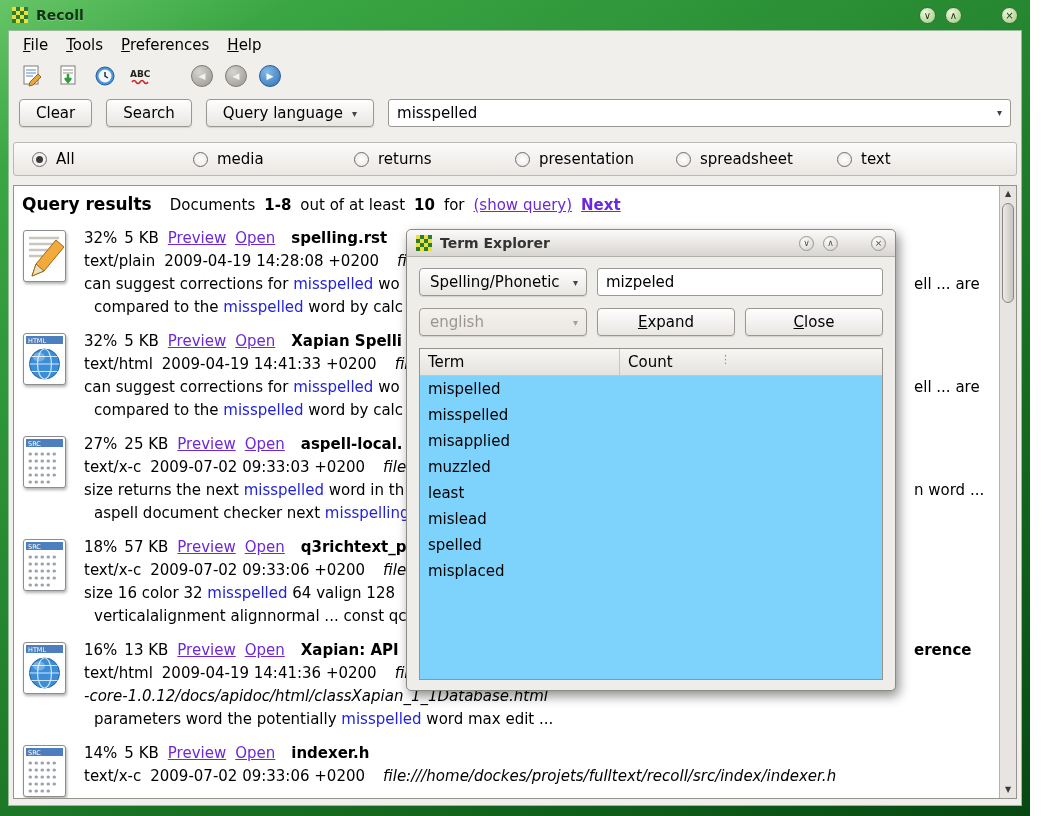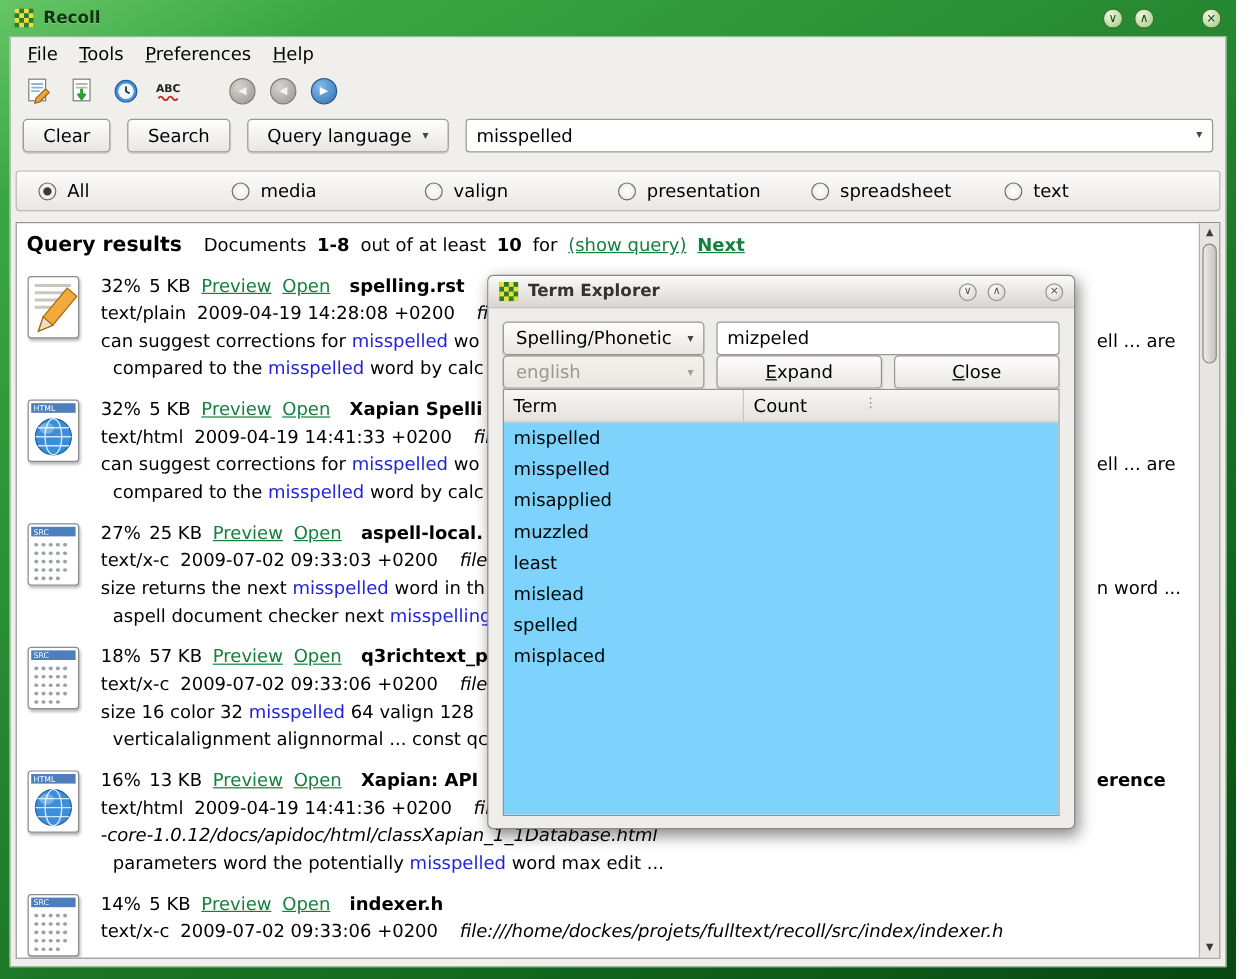--- a/index.html
+++ b/index.html
@@ -52,21 +52,21 @@
   .radio.sel::after { content: ''; display: block; width: 7px; height: 7px; margin: 3px;
     border-radius: 50%; background: #3a3a3a; }
   
   .rpanel { flex: 1; margin: 9px 4px 6px; position: relative; background: #fff;
     border: 1px solid #96938d; overflow: hidden; }
   .rcontent { position: absolute; top: 0; left: 0; right: 17px; bottom: 0;
     padding: 6px 0 0 8px; overflow: hidden; }
   .qheader { display: flex; align-items: baseline; gap: 9px; margin: 2px 0 13px; white-space: nowrap; }
   .qtitle { font-size: 17px; font-weight: bold; margin-right: 9px; }
   .b { font-weight: bold; }
-  .lnk { color: #15803d; text-decoration: underline; cursor: pointer; }
+  .lnk { color: #6d28d9; text-decoration: underline; cursor: pointer; }
   .hl { color: #2222dd; }
   .it { font-style: italic; }
   .result-item { display: flex; margin-bottom: 11px; }
   .ficon { flex: 0 0 62px; width: 62px; padding-top: 2px; }
   .ficon svg { filter: drop-shadow(1px 2px 1.5px rgba(0,0,0,.3)); }
   .rbody { flex: 1; min-width: 0; }
   .rline { height: 23px; line-height: 23px; position: relative; white-space: nowrap; }
   .rline.ind { padding-left: 10px; }
   .rtitle { font-weight: bold; margin-left: 7px; }
   .rfrag { position: absolute; left: 830px; top: 0; white-space: nowrap; }
@@ -86,21 +86,21 @@
     box-shadow: 3px 5px 12px rgba(0,0,0,.45); display: flex; flex-direction: column; }
   .dtitle { height: 27px; flex: 0 0 27px; display: flex; align-items: center; padding: 0 9px;
     background: linear-gradient(#fbfaf9,#d8d5d1); border-bottom: 1px solid #b2afa9;
     border-radius: 5px 5px 0 0; }
   .dtitle-text { font-weight: bold; font-size: 14px; color: #333; }
   .dbtns { margin-left: auto; display: flex; align-items: center; gap: 9px; }
   .dbtn-c { width: 15px; height: 15px; border-radius: 50%; text-align: center; line-height: 13px;
     font-size: 9px; color: #4c4c4c; border: 1px solid #9b9792;
     background: radial-gradient(circle at 35% 30%,#fdfdfc,#d4d1cc); }
   .dbtn-c.close { margin-left: 24px; }
-  .dbody { flex: 1; padding: 11px 12px 10px; display: flex; flex-direction: column; min-height: 0; }
+  .dbody { flex: 1; padding: 11px 12px 10px; display: flex; flex-direction: column; gap: 12px; min-height: 0; }
   .drow { display: flex; gap: 10px; flex: 0 0 28px; }
   .combo { width: 168px; flex: 0 0 168px; justify-content: space-between; padding: 0 8px 0 10px; }
   .combo.disabled { color: #9a968f; background: linear-gradient(#f4f2ee,#eae6e1); }
   .combo.disabled .arr { color: #a5a19a; }
   .dinput { flex: 1; height: 28px; border: 1px solid #9b9894; border-radius: 3px; background: #fff;
     font: 15px "DejaVu Sans", sans-serif; padding: 0 8px; outline: none; }
   .dbtn { flex: 1; justify-content: center; }
   .dbtn u { text-decoration: underline; }
   .ttable { flex: 1; border: 1px solid #96938d; background: #fff; display: flex;
     flex-direction: column; overflow: hidden; min-height: 0; }
@@ -193,21 +193,21 @@
         <label class="radio-item">
           <span class="radio sel"></span>
           <span>All</span>
         </label>
         <label class="radio-item">
           <span class="radio"></span>
           <span>media</span>
         </label>
         <label class="radio-item">
           <span class="radio"></span>
-          <span>valign</span>
+          <span>returns</span>
         </label>
         <label class="radio-item">
           <span class="radio"></span>
           <span>presentation</span>
         </label>
         <label class="radio-item">
           <span class="radio"></span>
           <span>spreadsheet</span>
         </label>
         <label class="radio-item">

